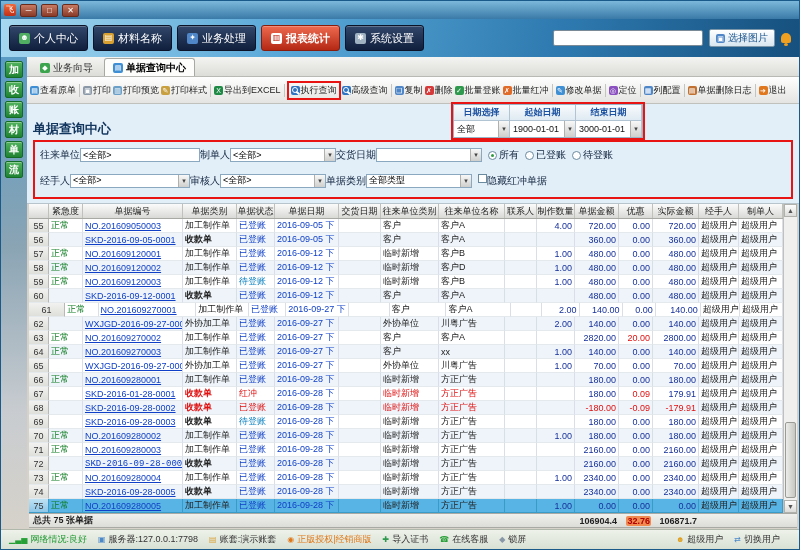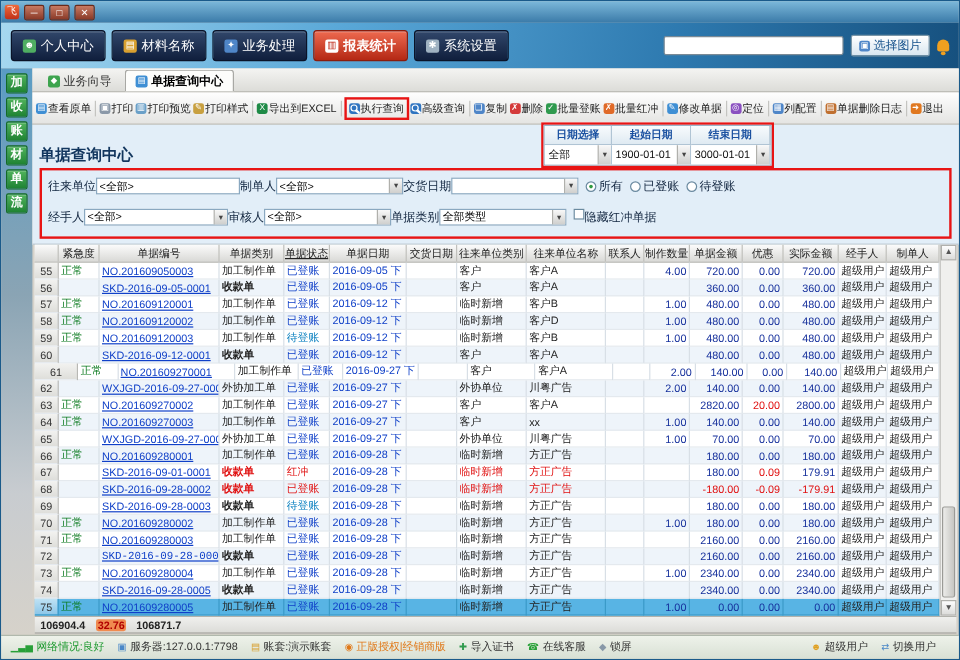--- a/index.html
+++ b/index.html
@@ -314,21 +314,21 @@
           </div>
         </div>
       </div>
 
       <div class="tablewrap">
         <div class="thead" id="thead">
             <div class="th" style="width: 20px;"></div>
             <div class="th" style="width: 34px;">紧急度</div>
             <div class="th" style="width: 100px;">单据编号</div>
             <div class="th" style="width: 54px;">单据类别</div>
-            <div class="th" style="width: 38px; text-decoration: underline;">单据状态</div>
+            <div class="th" style="width: 38px;">单据状态</div>
             <div class="th" style="width: 64px;">单据日期</div>
             <div class="th" style="width: 42px;">交货日期</div>
             <div class="th" style="width: 58px;">往来单位类别</div>
             <div class="th" style="width: 66px;">往来单位名称</div>
             <div class="th" style="width: 32px;">联系人</div>
             <div class="th" style="width: 38px;">制作数量</div>
             <div class="th" style="width: 44px;">单据金额</div>
             <div class="th" style="width: 34px;">优惠</div>
             <div class="th" style="width: 46px;">实际金额</div>
             <div class="th" style="width: 40px;">经手人</div>
@@ -547,21 +547,21 @@
               <div class="td num c-amt" style="width: 38px;"></div>
               <div class="td num c-amt" style="width: 44px;">180.00</div>
               <div class="td num c-amt" style="width: 34px;">0.00</div>
               <div class="td num c-amt" style="width: 46px;">180.00</div>
               <div class="td" style="width: 40px;">超级用户</div>
               <div class="td" style="width: 44px;">超级用户</div>
             </div>
             <div class="trow">
               <div class="td rowno" style="width: 20px;">67</div>
               <div class="td" style="width: 34px;"></div>
-              <div class="td c-link" style="width: 100px;">SKD-2016-09-01-0001</div>
+              <div class="td c-link" style="width: 100px;">SKD-2016-01-28-0001</div>
               <div class="td c-bold c-red" style="width: 54px;">收款单</div>
               <div class="td c-red" style="width: 38px;">红冲</div>
               <div class="td c-blue" style="width: 64px;">2016-09-28 下</div>
               <div class="td" style="width: 42px;"></div>
               <div class="td c-red" style="width: 58px;">临时新增</div>
               <div class="td c-red" style="width: 66px;">方正广告</div>
               <div class="td" style="width: 32px;"></div>
               <div class="td num c-amt" style="width: 38px;"></div>
               <div class="td num c-amt" style="width: 44px;">180.00</div>
               <div class="td num c-red" style="width: 34px;">0.09</div>
@@ -717,20 +717,21 @@
         <div class="vscroll">
           <span class="sarrow">▲</span>
           <span class="strack">
               <span class="sthumb"></span>
             </span>
           <span class="sarrow">▼</span>
         </div>
       </div>
 
       <div class="tsummary">
+        <span class="slabel">总共 75 张单据</span>
         <span class="sv amt">106904.4</span>
         <span class="sv disc"><i>32.76</i></span>
         <span class="sv act">106871.7</span>
       </div>
 
       <div class="gap"></div>
     </div>
   </div>
 
   <div class="statusbar" id="statusbar">

